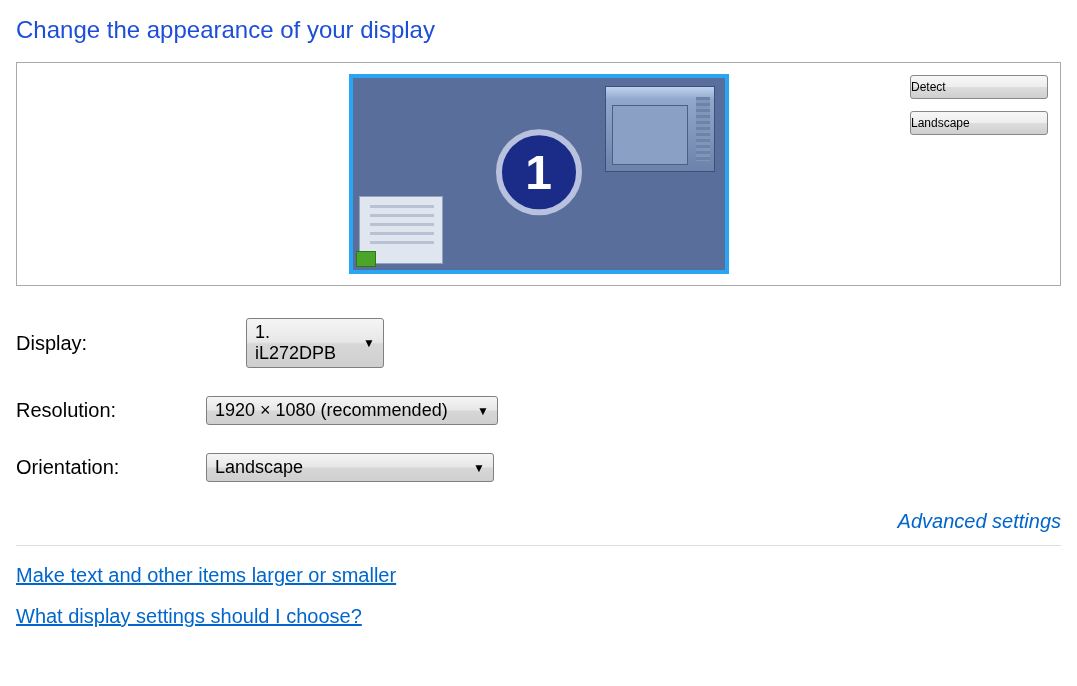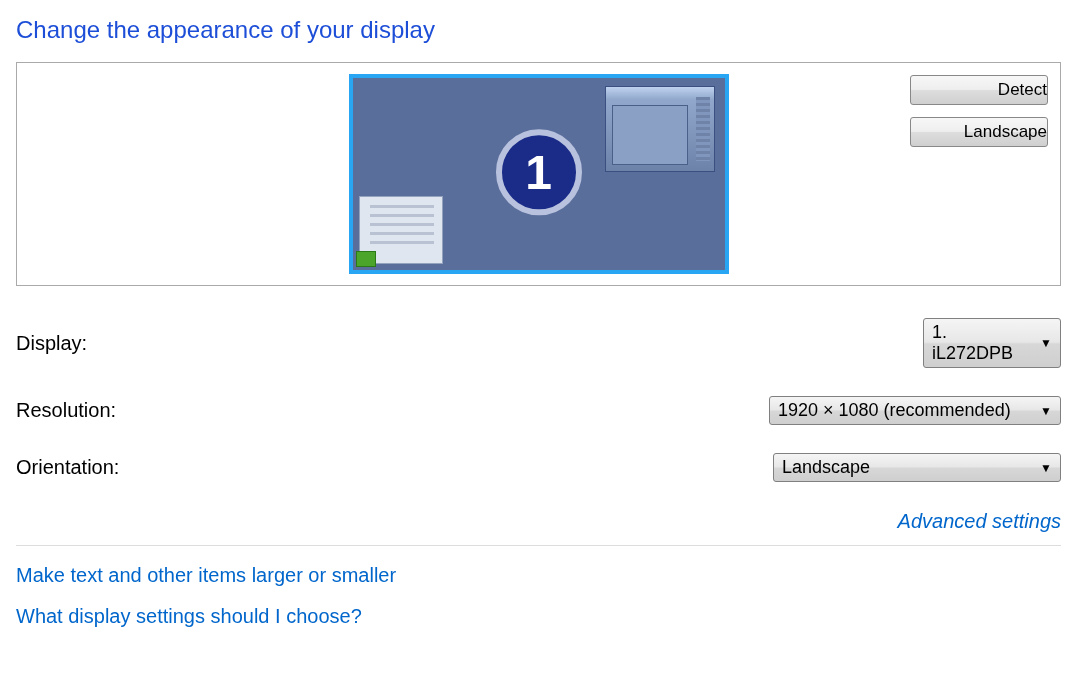--- a/index.html
+++ b/index.html
@@ -33,26 +33,26 @@
     top: 12px;
     display: flex;
     flex-direction: column;
     gap: 12px;
   }
   .win7-btn {
     background: linear-gradient(to bottom, #f7f7f7 0%, #eeeeee 48%, #dddddd 52%, #cfcfcf 100%);
     border: 1px solid #888;
     border-radius: 3px;
     font-family: inherit;
-    font-size: 17px;
+    font-size: 12px;
     padding: 4px 0;
     width: 138px;
     cursor: pointer;
     color: #000;
-    text-align: right;
+    text-align: left;
   }
 
   
   .monitor-wrap {
     border: 4px solid #28a6f3;
     background: #5a6e9b;
     width: 380px;
     height: 200px;
     position: relative;
     overflow: hidden;
@@ -106,40 +106,39 @@
     content:"";
     position:absolute;
     left:10px; top:8px; right:8px; bottom:14px;
     background:repeating-linear-gradient(to bottom,#b9c2d3,#b9c2d3 3px,transparent 3px,transparent 9px);
   }
 
   .row {
     display:flex;
     align-items:center;
     margin-bottom: 28px;
-    justify-content: space-between;
   }
   .row-label {
     width: 190px;
     font-size: 20px;
   }
   .win7-select {
     background: linear-gradient(to bottom, #f5f5f5 0%, #e7e7e7 48%, #d7d7d7 52%, #cfcfcf 100%);
     border: 1px solid #808080;
     border-radius: 3px;
     font-family: inherit;
     font-size: 18px;
     padding: 3px 8px;
     cursor: pointer;
     display:flex;
     align-items:center;
     justify-content:space-between;
   }
   .win7-select .caret { font-size:12px; margin-left:12px; }
-  .sel-display { width: 138px; }
+  .sel-display { width: 138px; margin-left: 40px; }
   .sel-res     { width: 292px; }
   .sel-orient  { width: 288px; }
 
   .adv-row {
     text-align: right;
     margin: 20px 0 12px 0;
     font-style: italic;
   }
   .adv-link { color:#0066cc; font-size:20px; cursor:pointer; }
 
@@ -147,20 +146,21 @@
     border: none;
     border-top: 1px solid #ddd;
     margin: 6px 0 18px 0;
   }
   .btm-link {
     color:#0066cc;
     font-size:20px;
     cursor:pointer;
     margin-bottom: 18px;
     display:block;
+    text-decoration:underline;
   }
 </style>
 </head>
 <body>
 
 <div class="title">Change the appearance of your display</div>
 
 <div class="preview-panel">
   <div class="monitor-wrap">
     <div class="mon-winul"></div>

